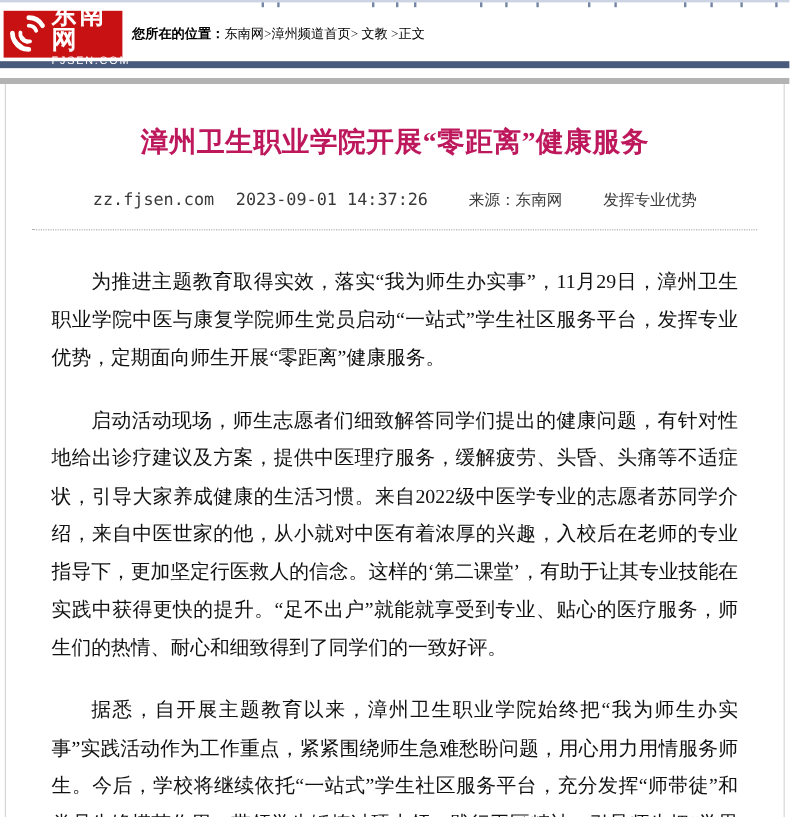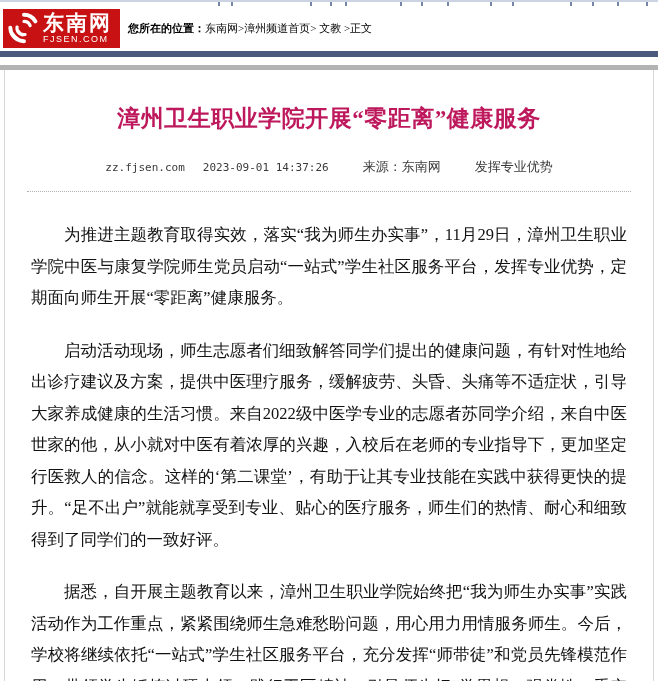--- a/index.html
+++ b/index.html
@@ -26,21 +26,21 @@
     background: #7585a5;
   }
   
   .header {
     display: flex;
     align-items: center;
     height: 42px;
     padding-left: 3px;
   }
   .logo {
-    width: 117px;
+    width: 99px;
     height: 39px;
     background: #c81112;
     display: flex;
     align-items: center;
     padding-left: 4px;
     box-sizing: border-box;
     cursor: pointer;
     flex: 0 0 auto;
   }
   .logo-mark { width: 34px; height: 34px; flex: 0 0 auto; }
@@ -97,32 +97,32 @@
   }
   .meta-line {
     margin-top: 24px;
     text-align: center;
     font-size: 13px;
     color: #3a3a3a;
     white-space: nowrap;
   }
   .meta-line .mono {
     font-family: "DejaVu Sans Mono", monospace;
-    font-size: 11px;
+    font-size: 14px;
   }
   .meta-line .gap-s { display: inline-block; width: 18px; }
   .meta-line .gap-l { display: inline-block; width: 34px; }
   .meta-line .comment-link { cursor: pointer; }
   .dotted-divider {
     margin-top: 15px;
     border-bottom: 1px dotted #b0b0b0;
     height: 0;
   }
   .article-body p {
-    margin: 4px;
+    margin: 16px;
     margin-top: 21px;
     text-indent: 2em;
     font-size: 16.5px;
     line-height: 31.5px;
     color: #111111;
     text-align: justify;
   }
   .article-body p:first-child { margin-top: 27px; }
 </style>
 </head>

